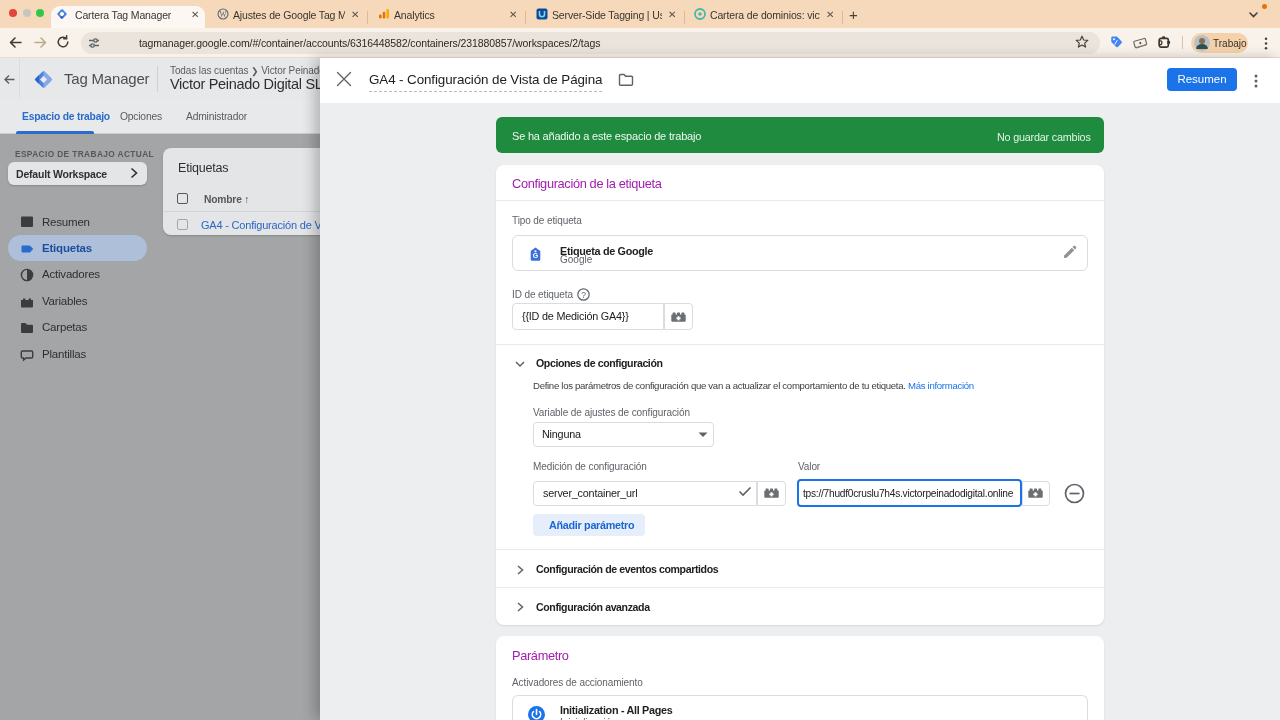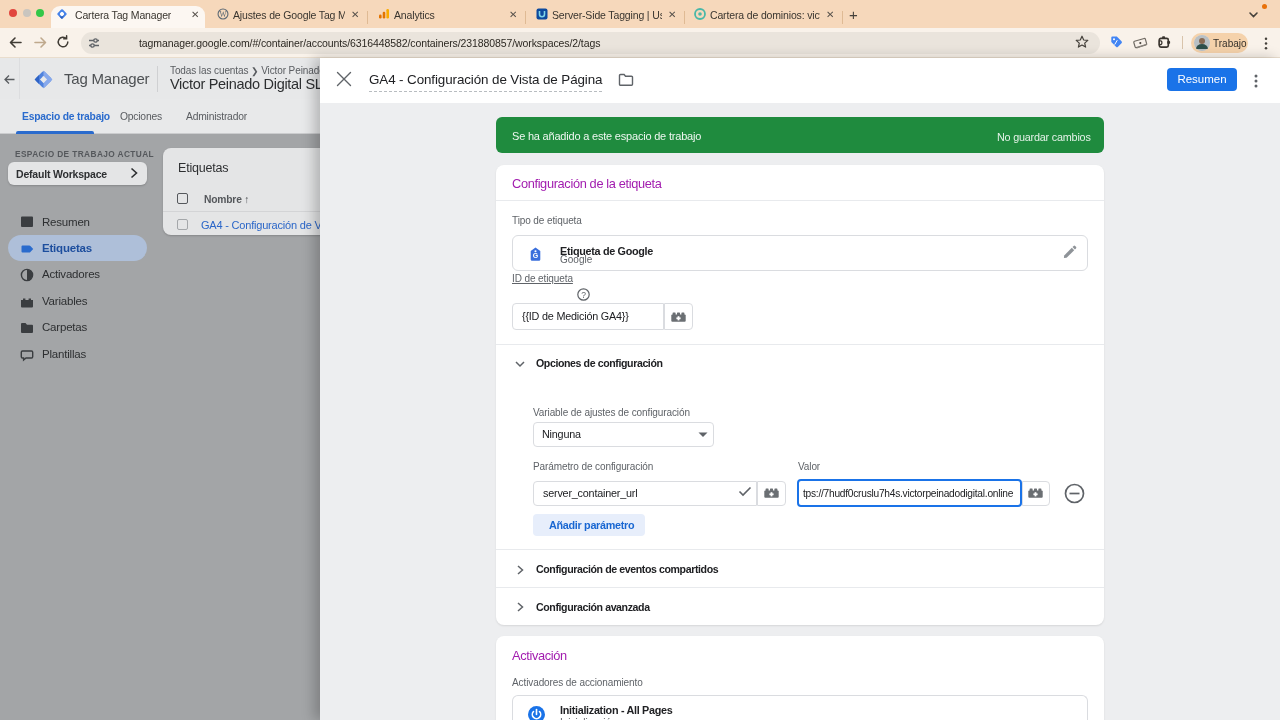--- a/index.html
+++ b/index.html
@@ -322,21 +322,21 @@
   </div>
   <div class="abs" style="left:240px; top:187px; font-size:10.8px; letter-spacing:-0.3px; font-weight:bold; color:#202124;">Etiqueta de Google</div>
   <div class="abs" style="left:240px; top:196px; font-size:10px; color:#5f6368;">Google</div>
 
   <div class="abs" style="left:743px; top:187px;">
     <svg width="14" height="14" viewBox="0 0 14 14">
         <path d="M1.2 10.4 L8.8 2.8 L11.2 5.2 L3.6 12.8 L0.9 13.1 Z" fill="#8e9398"></path>
         <path d="M9.5 2.1 L10.6 1 a1.1 1.1 0 0 1 1.55 0 l0.85 0.85 a1.1 1.1 0 0 1 0 1.55 L11.9 4.5 Z" fill="#8e9398"></path>
       </svg>
   </div>
-  <div class="abs lbl" style="left:192px; top:215px;text-decoration:underline;">ID de etiqueta</div>
+  <div class="abs lbl" style="left:192px; top:231px;">ID de etiqueta</div>
   <div class="abs" style="left:257px; top:230px;">
     <svg width="13" height="13" viewBox="0 0 13 13">
         <circle cx="6.5" cy="6.5" r="5.7" fill="none" stroke="#5f6368" stroke-width="1.2"></circle>
         <text x="6.5" y="9.6" font-size="8.5" text-anchor="middle" fill="#5f6368" font-family="Liberation Sans">?</text>
       </svg>
   </div>
 
   <div class="abs inp" style="left:192px; top:245px; width:152px; height:27px; border-radius:4px 0 0 4px;"></div>
   <div class="abs itext" style="left:202px; top:252px;">{{ID de Medición GA4}}</div>
   <div class="abs legobtn" style="left:344px; top:245px; width:29px; height:27px;"></div>
@@ -351,30 +351,31 @@
       </svg>
     </div>
   <div class="abs divider" style="left:176px; top:286px; width:608px;"></div>
 
   <div class="abs" style="left:194px; top:300px;">
       <svg width="12" height="12" viewBox="0 0 12 12">
         <path d="M2 4 L6 8 L10 4" stroke="#5f6368" stroke-width="1.5" fill="none"></path>
       </svg>
     </div>
   <div class="abs sechead" style="left:216px; top:299px;">Opciones de configuración</div>
+  <div class="abs" style="left:213px; top:322px; font-size:9.6px; letter-spacing:-0.3px; color:#3c4043; white-space:nowrap;">Define los parámetros de configuración que van a actualizar el comportamiento de tu etiqueta. <span style="color:#1a73e8;">Más información</span></div>
   <div class="abs lbl" style="left:213px; top:349px;">Variable de ajustes de configuración</div>
 
   <div class="abs inp" style="left:213px; top:364px; width:181px; height:25px;"></div>
   <div class="abs itext" style="left:222px; top:370px;">Ninguna</div>
   <div class="abs" style="left:378px; top:374px;">
       <svg width="10" height="6" viewBox="0 0 10 6">
         <path d="M0.5 0.5 L5 5 L9.5 0.5 Z" fill="#5f6368"></path>
       </svg>
     </div>
-  <div class="abs lbl" style="left:213px; top:403px;">Parámetro de configuración</div>
+  <div class="abs lbl" style="left:213px; top:403px;">Medición de configuración</div>
   <div class="abs lbl" style="left:478px; top:403px;">Valor</div>
 
   <div class="abs inp" style="left:213px; top:423px; width:224px; height:25px; border-radius:4px 0 0 4px;"></div>
   <div class="abs itext" style="left:223px; top:429px;">server_container_url</div>
   <div class="abs" style="left:418px; top:428px;">
       <svg width="14" height="11" viewBox="0 0 14 11">
         <path d="M1.5 5.5 L5 9 L12.5 1.5" stroke="#5f6368" stroke-width="1.6" fill="none"></path>
       </svg>
     </div>
   <div class="abs legobtn" style="left:437px; top:423px; width:29px; height:25px;"></div>
@@ -421,21 +422,21 @@
   <div class="abs sechead" style="left:216px; top:505px;">Configuración de eventos compartidos</div>
   <div class="abs divider" style="left:176px; top:529px; width:608px;"></div>
   <div class="abs" style="left:195px; top:543px;">
       <svg width="10" height="12" viewBox="0 0 10 12">
         <path d="M3 2 L7.5 6 L3 10" stroke="#5f6368" stroke-width="1.5" fill="none"></path>
       </svg>
     </div>
   <div class="abs sechead" style="left:216px; top:543px;">Configuración avanzada</div>
 
   <div class="abs card" style="top:578px; height:84px; border-radius:8px 8px 0 0;"></div>
-  <div class="abs cardtitle" style="left:192px; top:590px;">Activación</div>
+  <div class="abs cardtitle" style="left:192px; top:590px;">Parámetro</div>
   <div class="abs lbl" style="left:192px; top:619px;">Activadores de accionamiento</div>
   <div class="abs" style="left:192px; top:637px; width:576px; height:25px; border:1px solid #dadce0; border-radius:6px 6px 0 0; border-bottom:none; background:#fff;"></div>
   <div class="abs" style="left:208px; top:648px;">
     <svg width="17" height="17" viewBox="0 0 17 17">
         <circle cx="8.5" cy="8.5" r="8.5" fill="#1a73e8"></circle>
         <path d="M8.5 3.5 v5" stroke="#fff" stroke-width="1.6" stroke-linecap="round"></path>
         <path d="M5.5 5.5 a4.2 4.2 0 1 0 6 0" stroke="#fff" stroke-width="1.6" fill="none" stroke-linecap="round"></path>
       </svg>
   </div>
   <div class="abs" style="left:240px; top:646px; font-size:10.8px; letter-spacing:-0.3px; font-weight:bold; color:#202124;">Initialization - All Pages</div>

